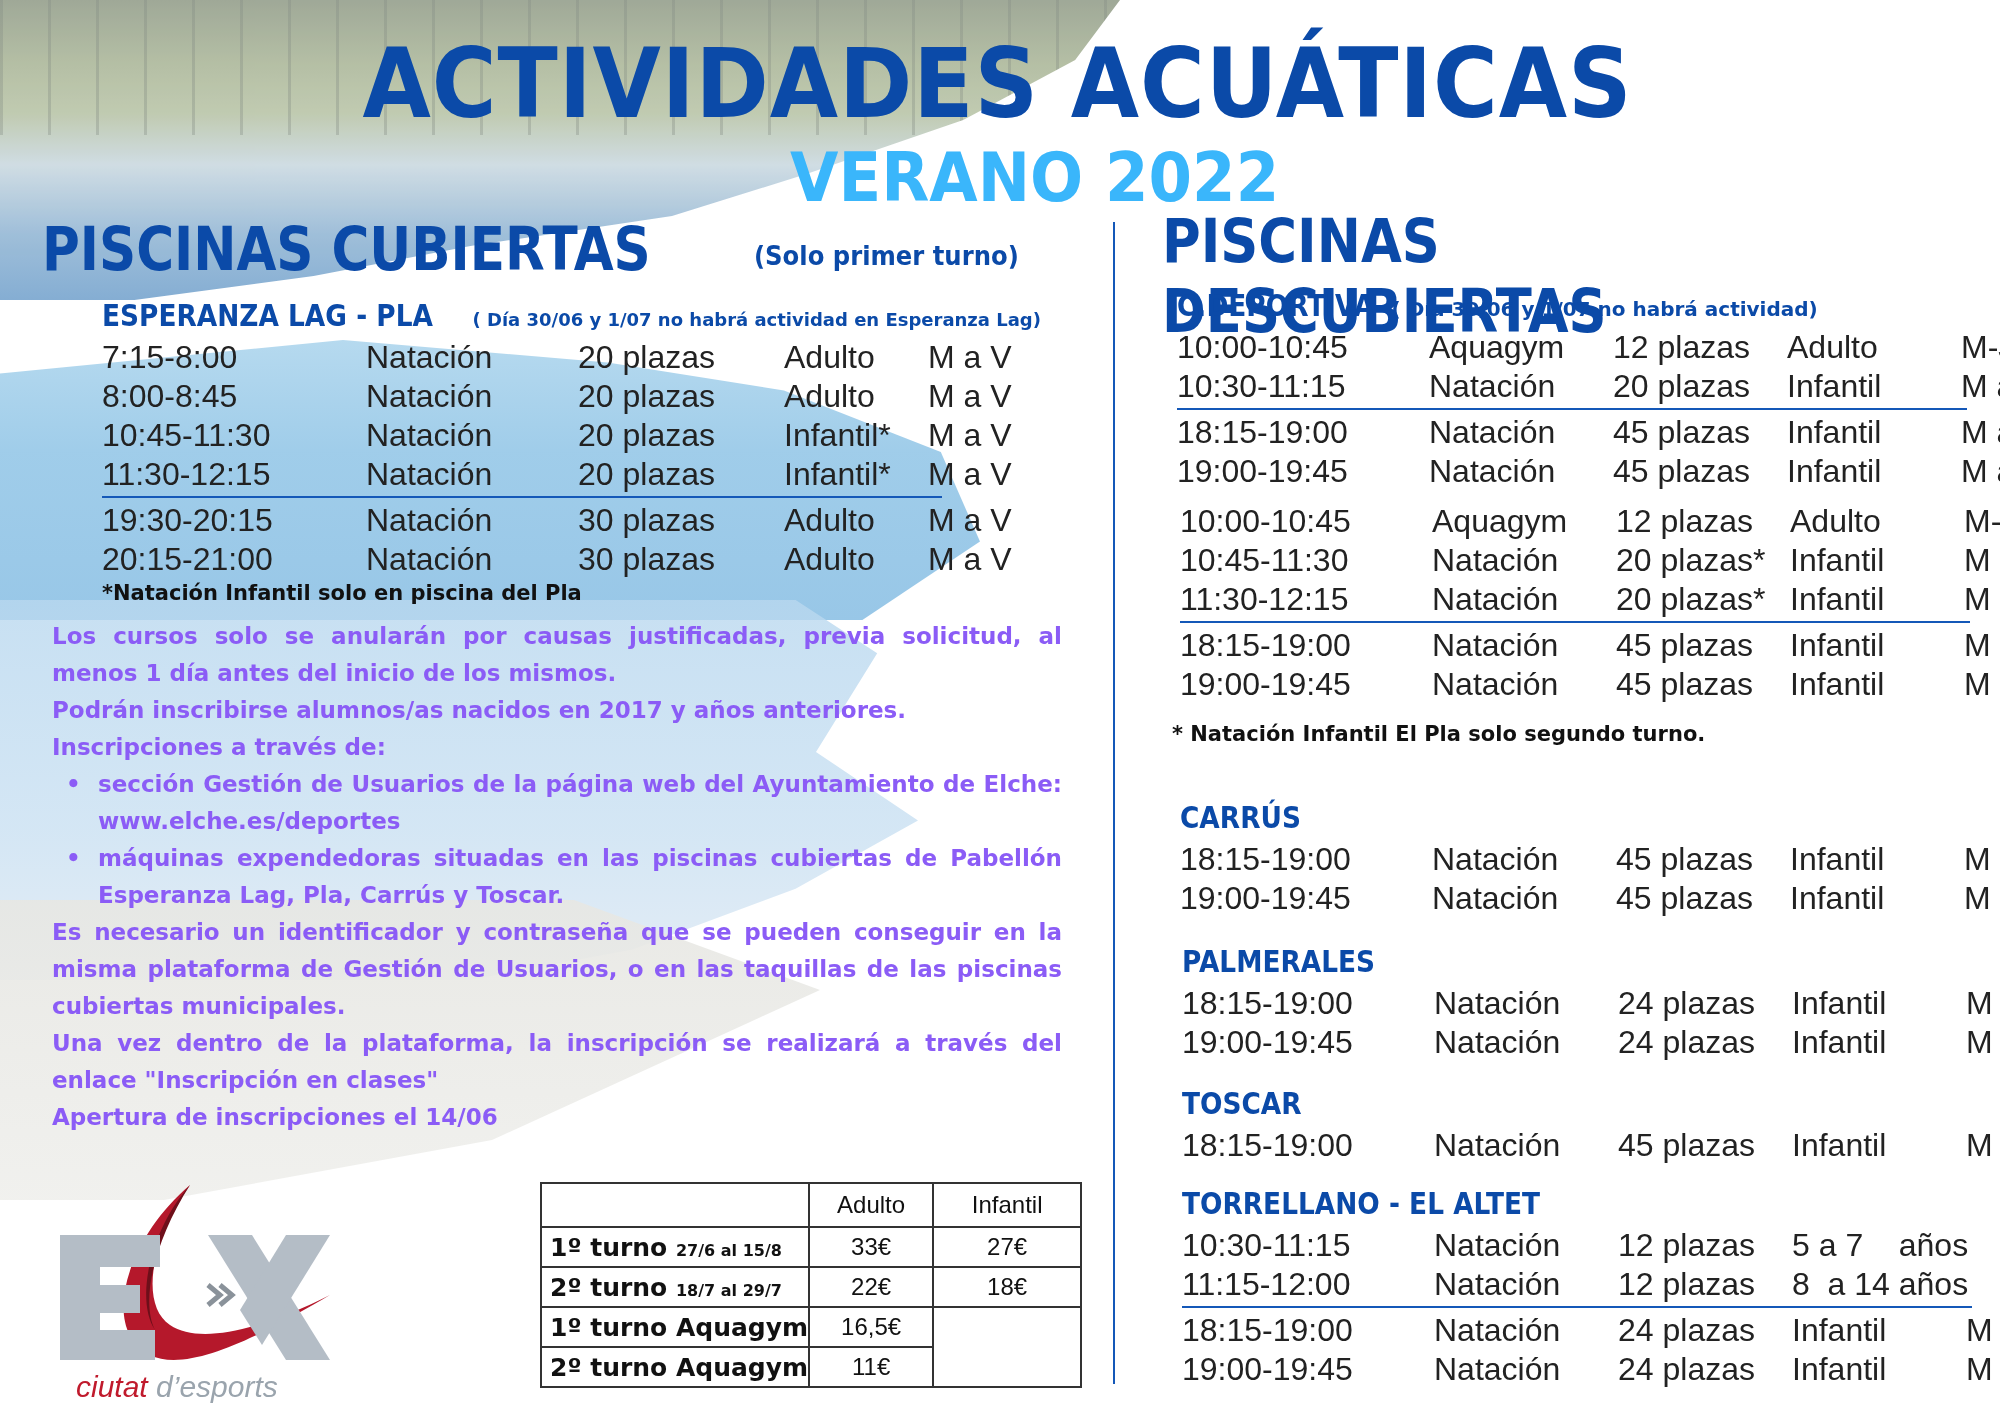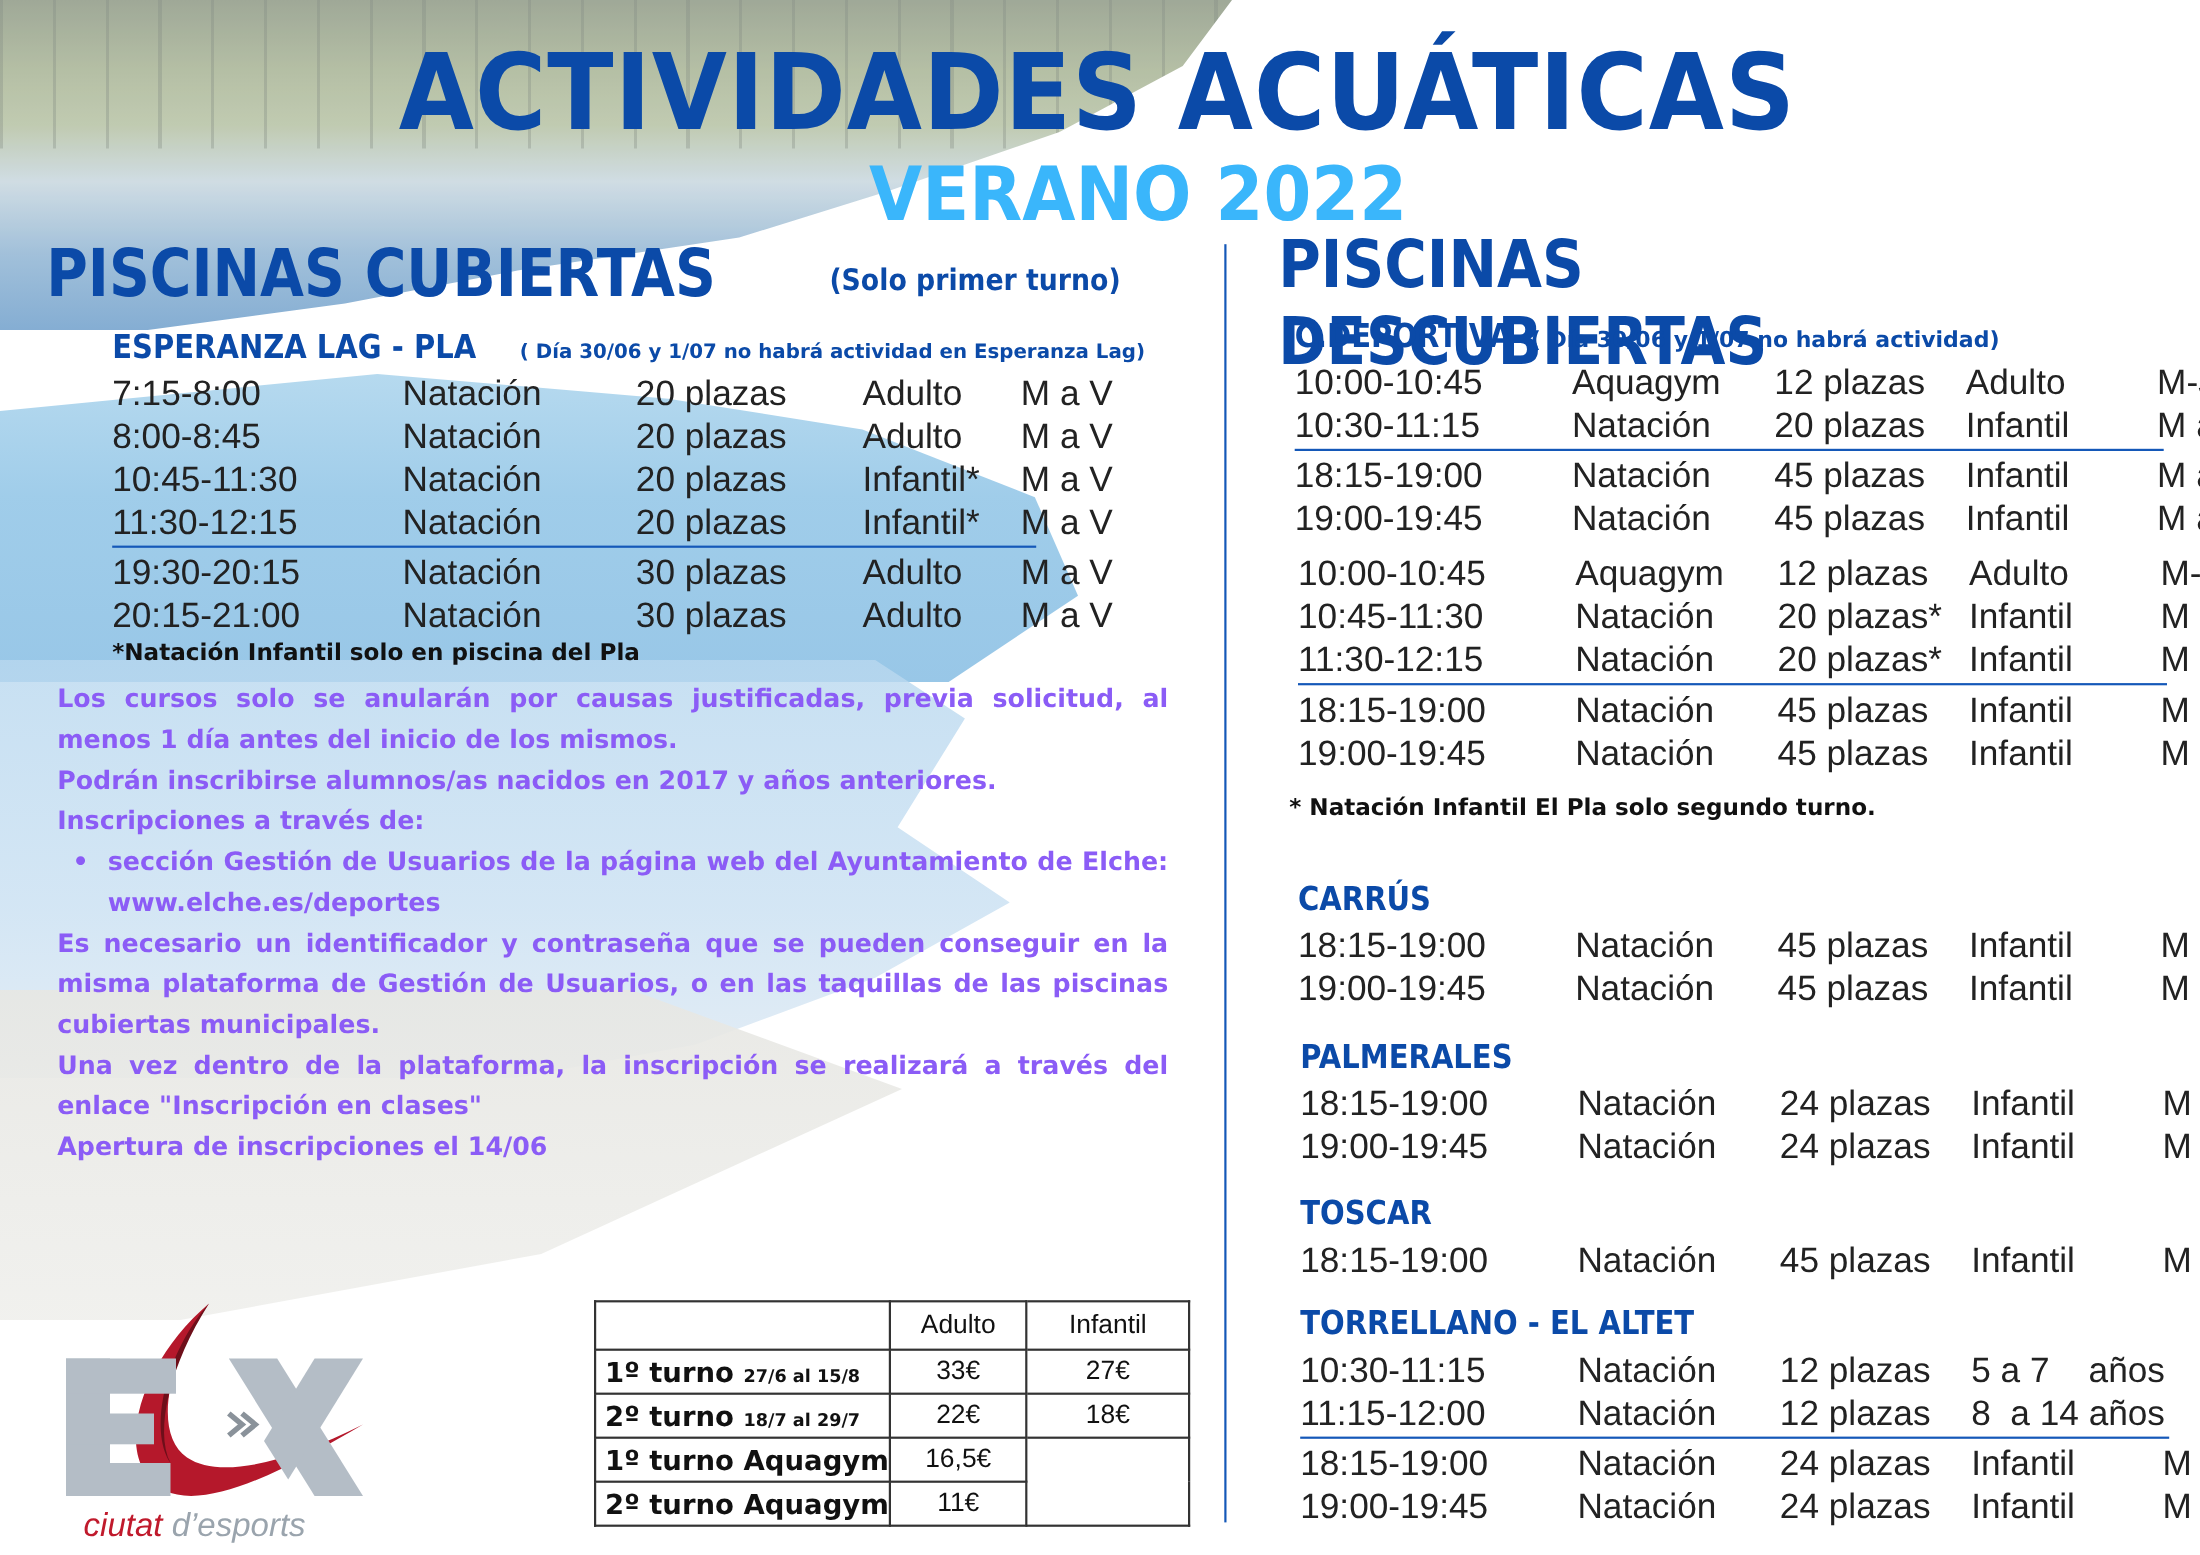--- a/index.html
+++ b/index.html
@@ -156,20 +156,21 @@
     </div>
   <div class="foot-note" style="margin-top:2px;">*Natación Infantil solo en piscina del Pla</div>
 </div>
 
 <div class="info">
   <p>Los cursos solo se anularán por causas justificadas, previa solicitud, al menos 1 día antes del inicio de los mismos.</p>
   <p>Podrán inscribirse alumnos/as nacidos en 2017 y años anteriores.</p>
   <p>Inscripciones  a través de:</p>
   <ul>
     <li>sección Gestión de Usuarios de la página web  del Ayuntamiento de Elche:  www.elche.es/deportes</li>
+    <li>máquinas expendedoras situadas en las piscinas cubiertas de Pabellón Esperanza Lag, Pla, Carrús y Toscar.</li>
   </ul>
   <p>Es necesario un identificador y contraseña que se pueden conseguir en la misma plataforma de Gestión de Usuarios, o en las taquillas de las piscinas cubiertas municipales.</p>
   <p>Una vez dentro de la plataforma, la inscripción se realizará a través del enlace "Inscripción en clases"</p>
   <p>Apertura de inscripciones el 14/06</p>
 </div>
 
 <div class="logo">
   <svg width="320" height="200" viewBox="0 0 320 200">
     <path d="M160 5 C 95 60, 70 150, 120 175 C 160 195, 240 150, 300 115 C 230 150, 170 165, 140 145 C 110 125, 120 60, 160 5 Z" fill="#b5182b"></path>
     <path d="M160 5 C 120 50, 105 120, 125 150 C 110 120, 125 60, 160 5 Z" fill="#6e0f1a"></path>

